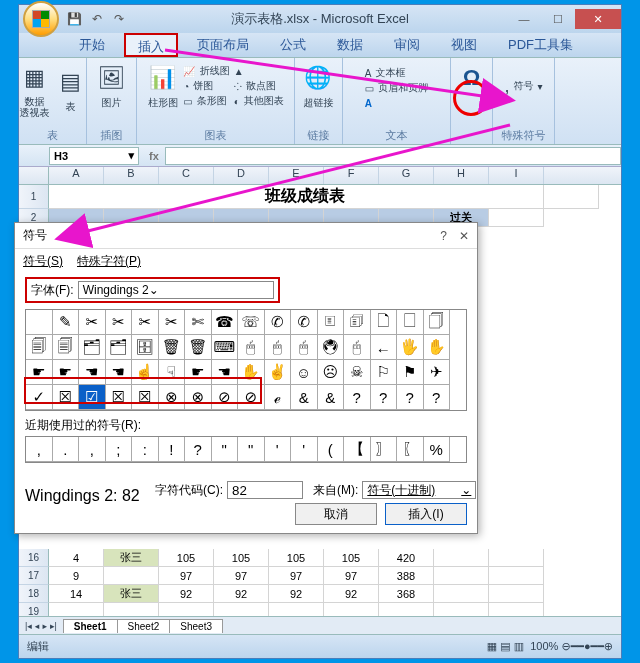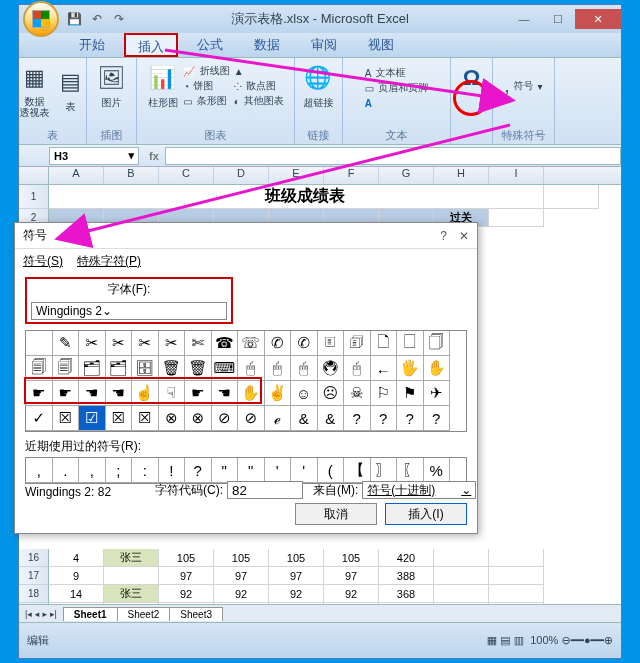--- a/index.html
+++ b/index.html
@@ -31,49 +31,49 @@
   .fx-bar { flex:1; height:18px; background:#fff; border:1px solid #9bb; margin-left:6px;}
   .col-headers{height:18px;display:flex;background:linear-gradient(#f0f4fa,#dce6f2);border-bottom:1px solid #9bb;}
   .corner{width:30px;border-right:1px solid #9bb;}
   .col-h{width:55px;border-right:1px solid #c4d4e4;text-align:center;font-size:11px;color:#345;}
   .sheet{flex:1;background:#fff;position:relative;overflow:hidden;}
   .row-h{width:30px;background:linear-gradient(90deg,#f0f4fa,#dce6f2);border-right:1px solid #9bb;border-bottom:1px solid #c4d4e4;font-size:10px;text-align:center;color:#345;display:flex;align-items:center;justify-content:center;}
   .grid-row{display:flex;height:18px;}
   .cell{width:55px;border-right:1px solid #d4d4d4;border-bottom:1px solid #d4d4d4;font-size:11px;display:flex;align-items:center;justify-content:center;}
   .merge-title{width:495px;height:24px;font-size:16px;font-weight:bold;font-family:SimSun;border-right:1px solid #d4d4d4;border-bottom:1px solid #d4d4d4;display:flex;align-items:center;justify-content:center;padding-left:18px;}
   .hdr-cell{background:#b8cce4;font-weight:bold;}
-  .status-bar{height:36px;background:linear-gradient(#d6e5f5,#bcd5ed);border-top:1px solid #9bb;display:flex;align-items:center;font-size:11px;color:#345;padding:0 8px;justify-content:space-between;}
+  .status-bar{height:24px;background:linear-gradient(#d6e5f5,#bcd5ed);border-top:1px solid #9bb;display:flex;align-items:center;font-size:11px;color:#345;padding:0 8px;justify-content:space-between;}
   .sheet-tabs{height:18px;background:#e2ebf5;display:flex;align-items:center;font-size:10px;border-top:1px solid #9bb;}
   .sheet-tab{padding:1px 10px;background:#fff;border:1px solid #999;border-bottom:none;margin-right:-1px;}
   .sheet-tab.active{font-weight:bold;}
   .sheet-nav{display:flex;padding:0 6px;gap:3px;color:#345;font-size:9px;}
 
   
   .dialog { position:absolute; top:222px; left:14px; width:464px; height:312px; background:#fff; border:1px solid #888; box-shadow:2px 2px 8px rgba(0,0,0,.3); font-size:12px;}
   .dlg-title{height:26px;background:#fff;display:flex;align-items:center;padding:0 8px;justify-content:space-between;border-bottom:1px solid #ddd;}
   .dlg-title .right{display:flex;gap:12px;color:#555;}
   .dlg-tabs{height:22px;display:flex;padding-left:8px;gap:14px;padding-top:4px;}
   .dlg-tab{font-size:12px; text-decoration:underline;}
   .dlg-body{padding:6px 10px;}
   .font-row{display:flex;align-items:center;gap:4px;margin-bottom:6px;}
-  .red-box{border:2px solid #c00;padding:2px 4px;display:flex;align-items:center;gap:4px;flex-direction:column;}
+  .red-box{border:2px solid #c00;padding:2px 4px;display:flex;align-items:center;gap:4px;}
   .font-select{width:196px;height:18px;border:1px solid #888;font-size:12px;padding:0 4px;background:#fff;display:flex;align-items:center;justify-content:flex-start;}
   .sym-grid{border:1px solid #888;display:grid;grid-template-columns:repeat(16,26.5px);grid-template-rows:repeat(4,25px);}
   .sym-cell{border-right:1px solid #aaa;border-bottom:1px solid #aaa;display:flex;align-items:center;justify-content:center;font-size:15px;background:#fff;color:#000;}
   .sym-cell.sel{background:#0a60c8;color:#fff;}
   .red-row{position:absolute;border:2px solid #c00;pointer-events:none; left:9px; top:154px; width:238px; height:27px;}
   .recent-label{margin-top:6px;font-size:12px;}
   .recent-grid{border:1px solid #888;display:grid;grid-template-columns:repeat(16,26.5px);grid-template-rows:25px;margin-top:2px;}
   .code-row{display:flex;align-items:center;gap:8px;margin-top:8px;font-size:12px;}
   .code-input{width:76px;height:18px;border:1px solid #888;padding:4px 4px;background:#fff;}
   .from-select{width:114px;height:18px;border:1px solid #888;padding:0 4px;background:#fff;display:flex;align-items:center;justify-content:space-between;text-decoration:underline;}
   .dlg-buttons{position:absolute;bottom:8px;right:10px;display:flex;gap:8px;}
   .dlg-btn{width:82px;height:22px;border:1px solid #888;background:#f0f0f0;display:flex;align-items:center;justify-content:center;font-size:12px;}
   .dlg-btn.primary{border:1px solid #0a60c8;}
-  .unicode-name{position:absolute;bottom:34px;left:10px;font-size:12px;}
+  .unicode-name{position:absolute;bottom:28px;left:10px;font-size:16px;}
   svg.arrowsvg{position:absolute;top:0;left:0;pointer-events:none;}
 </style>
 </head>
 <body>
 
 <div class="excel-window">
 
   <div class="title-bar">
     <div class="office-btn">
         <div>
@@ -92,24 +92,26 @@
     <div class="win-controls">
       <div class="win-btn">—</div>
       <div class="win-btn">☐</div>
       <div class="win-btn close">✕</div>
     </div>
   </div>
 
   <div class="ribbon-tabs">
     <div class="ribbon-tab">开始</div>
     <div class="ribbon-tab insert">插入</div>
+    <div class="ribbon-tab">页面布局</div>
     <div class="ribbon-tab">公式</div>
     <div class="ribbon-tab">数据</div>
     <div class="ribbon-tab">审阅</div>
     <div class="ribbon-tab">视图</div>
+    <div class="ribbon-tab">PDF工具集</div>
   </div>
 
   <div class="ribbon">
     <div class="ribbon-group" style="width:68px">
       <div class="row">
         <div class="stack" style="align-items:center">
             <div class="big-icon">▦</div>
             <div class="mini" style="white-space:pre;text-align:center;line-height:1.1">数据
 透视表</div>
           </div>

